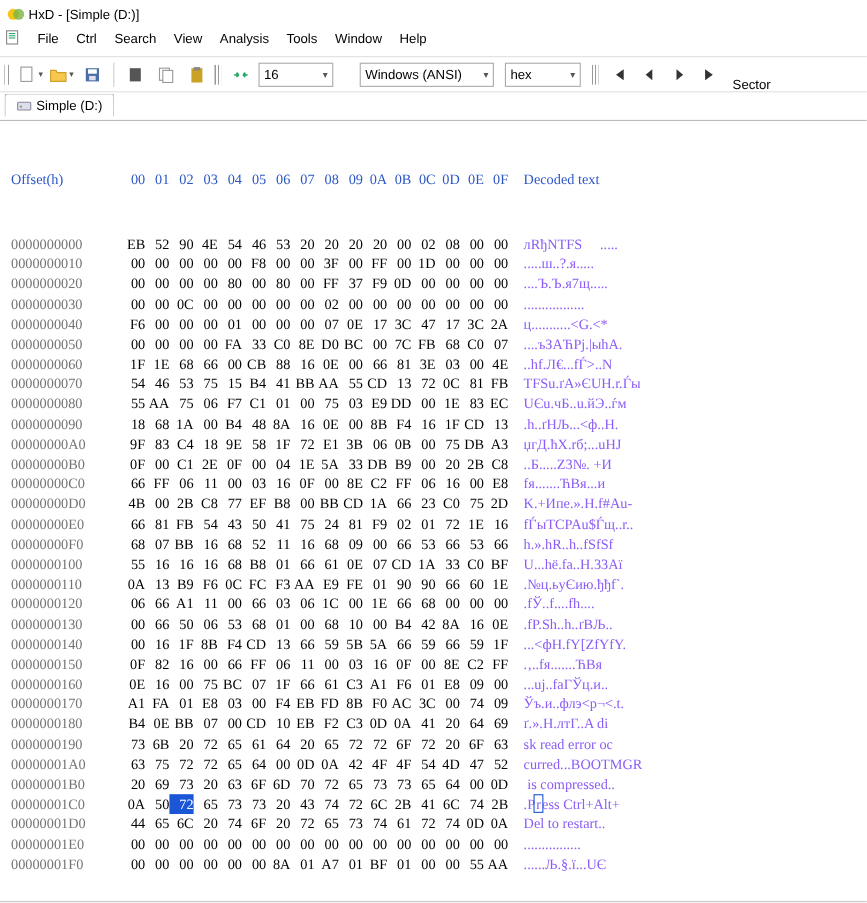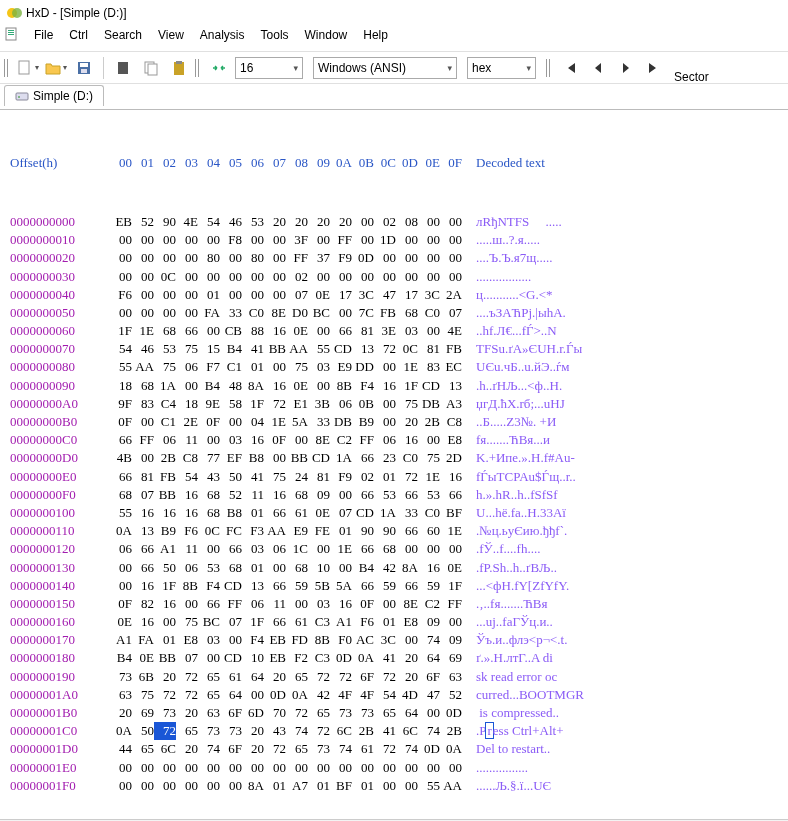--- a/index.html
+++ b/index.html
@@ -22,21 +22,21 @@
 .tabs { display: flex; align-items: flex-start; height: 26px; padding-left: 4px; border-bottom: 1px solid #bbb; }
 .tab { display: flex; align-items: center; padding: 3px 10px; border: 1px solid #bbb; border-bottom: none; border-radius: 3px 3px 0 0; background: #fff; position: relative; top: 1px; }
 .tab .ticon { width: 14px; height: 14px; margin-right: 4px; }
 .hex-view { font-family: Liberation Serif, serif; font-size: 13px; padding: 8px 10px 6px 10px; white-space: pre; line-height: 1.4; }
 .hex-head { color: #2a56c6; display: flex; margin-bottom: 4px; }
 .hex-head .oh { width: 100px; }
 .hex-head .cols { display: flex; }
 .hex-head .cols span { width: 22px; text-align: right; }
 .hex-head .dec { margin-left: 14px; }
 .hex-row { display: flex; }
-.hex-row .addr { width: 100px; color: #a21caf; }
+.hex-row .addr { width: 100px; color: #737373; }
 .hex-row .bytes { display: flex; color: #000; }
 .hex-row .bytes span { width: 22px; text-align: right; }
 .hex-row .bytes span.sel { background: #1a56d6; color: #fff; }
 .hex-row .decoded { margin-left: 14px; color: #8b5cf6; }
 .hex-row .decoded .sel { border: 1px solid #1a56d6; padding: 0 1px; margin: 0 -1px; }
 .status { display: flex; height: 24px; border-top: 1px solid #ccc; font-size: 12px; align-items: center; background: #f3f3f3; }
 
 svg { display: block; }
 </style>
 </head>
@@ -115,21 +115,21 @@
   <span class="gripper"></span>
   <div class="btn">
     <svg width="16" height="16">
         <path d="M2 8h4 M6 8l-2-2 M6 8l-2 2 M14 8h-4 M10 8l2-2 M10 8l2 2" stroke="#2a6" stroke-width="1.5" fill="none"></path>
       </svg>
   </div>
   <div class="select" style="width:68px;">
     <span>16</span>
     <span class="arrow">▾</span>
   </div>
-  <div class="select" style="width:144px;margin-left:6px;">
+  <div class="select" style="width:122px;margin-left:20px;">
     <span>Windows (ANSI)</span>
     <span class="arrow">▾</span>
   </div>
   <div class="select" style="width:69px;margin-left:6px;">
     <span>hex</span>
     <span class="arrow">▾</span>
   </div>
   <span class="gripper" style="margin-left:6px;"></span>
   <div class="btn">
       <svg width="14" height="14">

